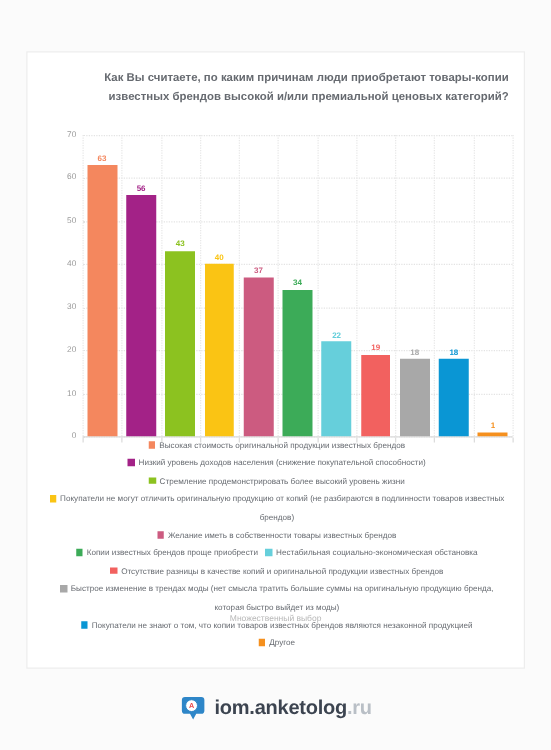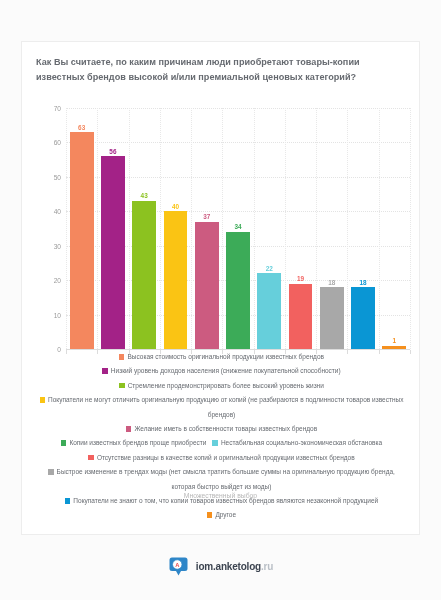--- a/index.html
+++ b/index.html
@@ -26,21 +26,21 @@
     border: 1px solid #ededed;
     box-sizing: border-box;
   }
 
   
   .chart-title {
     position: absolute;
     left: 14px;
     top: 13px;
     width: 371px;
-    text-align: left;
+    text-align: right;
     font-size: 9.1px;
     line-height: 15px;
     font-weight: bold;
     color: #666a70;
     letter-spacing: 0.02px;
   }
 
   
   .plot {
     position: absolute;
@@ -189,21 +189,21 @@
     justify-content: center;
     gap: 7px;
   }
   .brand-mark {
     width: 21px;
     height: 21px;
     position: relative;
     flex: 0 0 auto;
   }
   .brand-text {
-    font-size: 10px;
+    font-size: 16px;
     font-weight: bold;
     color: #3c4450;
     letter-spacing: -0.2px;
   }
   .brand-text .tld {
     color: #b9bfc6;
     font-weight: bold;
   }
 </style>
 </head>

